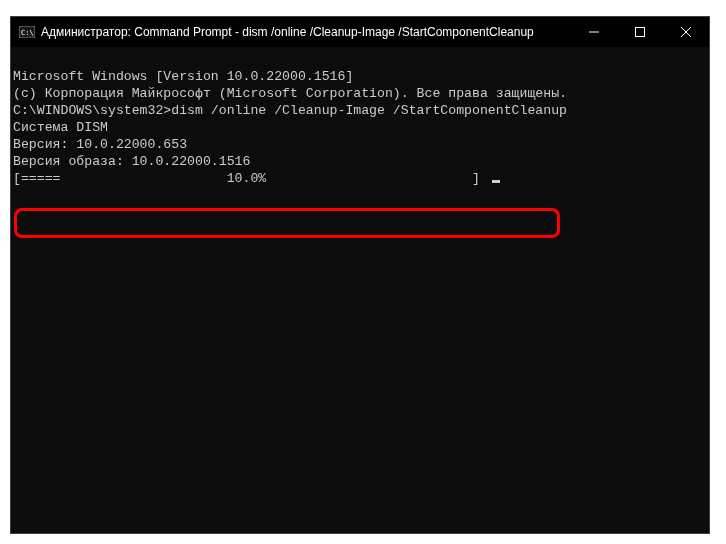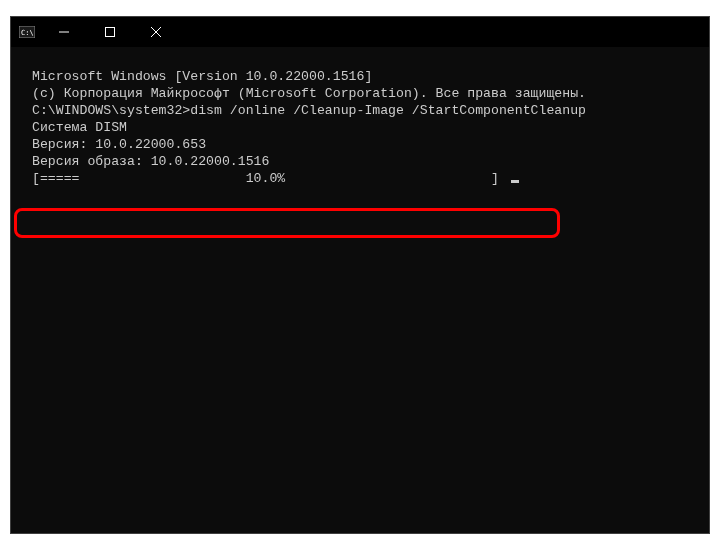--- a/index.html
+++ b/index.html
@@ -57,21 +57,21 @@
     justify-content: center;
     color: #fff;
   }
   .win-btn svg { display:block; }
   .terminal {
     flex: 1;
     background: #0c0c0c;
     color: #cccccc;
     font-size: 13.2px;
     line-height: 17px;
-    padding: 4px 21px;
+    padding: 4px 2px;
     white-space: pre;
     position: relative;
   }
   .progress-outline {
     position: absolute;
     border: 3px solid #ff0000;
     border-radius: 8px;
     left: 3px;
     top: 161px;
     width: 546px;
@@ -94,20 +94,21 @@
 <body>
 
 <div class="window">
   <div class="titlebar">
     <span class="titlebar-icon">
       <svg width="16" height="12" viewBox="0 0 16 12">
         <rect x="0" y="0" width="16" height="12" fill="#1a1a1a" stroke="#888" stroke-width="1"></rect>
         <text x="2" y="9" font-size="7" fill="#fff" font-family="monospace">C:\</text>
       </svg>
     </span>
+    <span class="titlebar-title">Администратор: Command Prompt - dism  /online /Cleanup-Image /StartComponentCleanup</span>
     <div class="win-controls">
       <div class="win-btn">
         <svg width="10" height="10" viewBox="0 0 10 10">
             <line x1="0" y1="5" x2="10" y2="5" stroke="#fff" stroke-width="1"></line>
           </svg>
       </div>
       <div class="win-btn">
         <svg width="10" height="10" viewBox="0 0 10 10">
             <rect x="0.5" y="0.5" width="9" height="9" fill="none" stroke="#fff" stroke-width="1"></rect>
           </svg>

